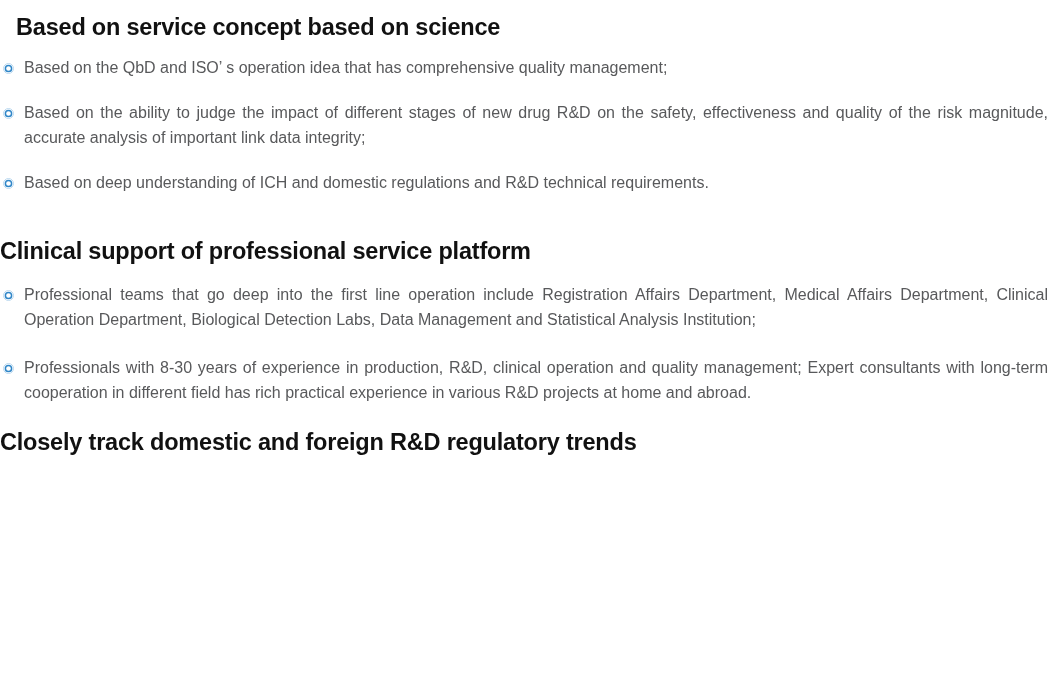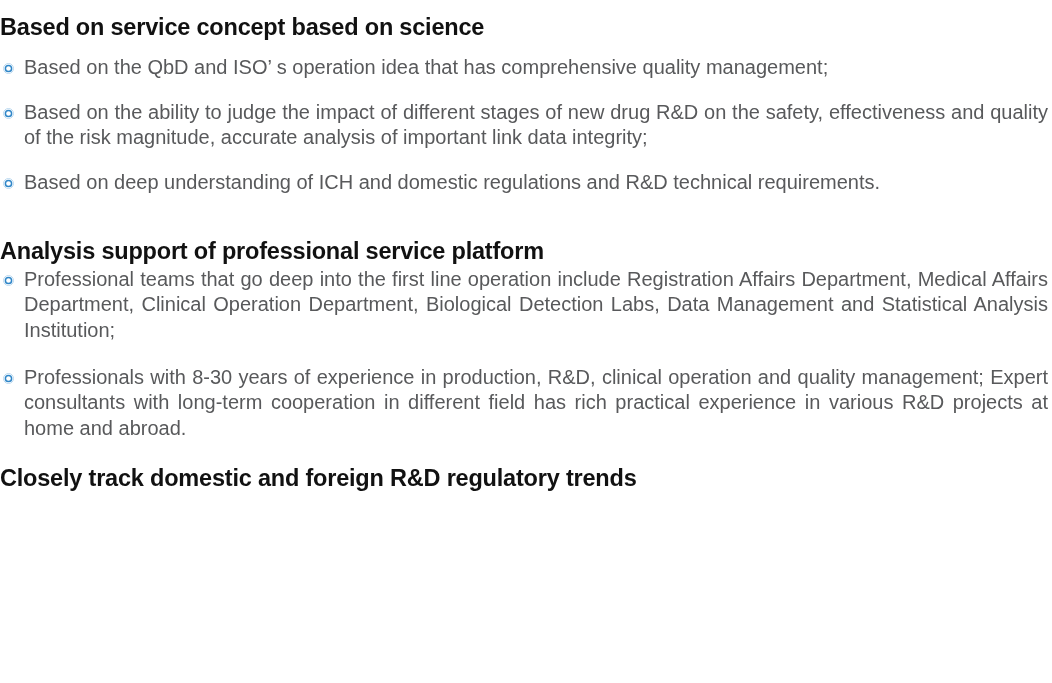--- a/index.html
+++ b/index.html
@@ -37,21 +37,21 @@
     white-space: nowrap;
   }
   .bullet-list {
     list-style: none;
     margin: 0;
     padding: 0;
   }
   .bullet-item {
     position: relative;
     padding-left: 24px;
-    font-size: 20px;
+    font-size: 16px;
     line-height: 25.3px;
     color: #58595b;
     text-align: justify;
     text-justify: inter-word;
     margin: 0;
     hyphens: none;
     padding-right: 4px;
   }
   .bullet-item .marker {
     position: absolute;
@@ -62,27 +62,27 @@
     display: block;
   }
   .bullet-item .marker svg {
     display: block;
   }
   .bullet-text {
     display: block;
   }
 
   
-  #sec-0 .section-heading { margin-top: 16px; }
+  #sec-0 .section-heading { margin-top: 16px; padding-left: 16px; }
   #sec-0 .bullet-list { margin-top: 15px; }
   #sec-0 .bullet-item { margin-bottom: 20px; }
   #sec-0 .bullet-item:last-child { margin-bottom: 0; }
 
   #sec-1 { margin-top: 44px; }
-  #sec-1 .bullet-list { margin-top: 4px; }
+  #sec-1 .bullet-list { margin-top: 19px; }
   #sec-1 .bullet-item { margin-bottom: 22px; }
   #sec-1 .bullet-item:last-child { margin-bottom: 0; }
 
   #sec-2 { margin-top: 26px; }
   #sec-2 .bullet-list { margin-top: 17px; }
   #sec-2 .bullet-item { margin-bottom: 22px; }
   #sec-2 .bullet-item:last-child { margin-bottom: 0; }
 </style>
 </head>
 <body>
@@ -116,21 +116,21 @@
             <circle cx="5.5" cy="5.5" r="5" fill="none" stroke="#bcd9ef" stroke-width="1"></circle>
             <circle cx="5.5" cy="5.5" r="3.1" fill="none" stroke="#2f86c8" stroke-width="1.5"></circle>
           </svg>
         </span>
         <span class="bullet-text">Based on deep understanding of ICH and domestic regulations and R&amp;D technical requirements.</span>
       </li>
     </ul>
   </div>
 
   <div class="section" id="sec-1">
-    <h2 class="section-heading">Analysis support of professional service platform</h2>
+    <h2 class="section-heading">Clinical support of professional service platform</h2>
     <ul class="bullet-list">
       <li class="bullet-item">
         <span class="marker">
           <svg width="11" height="11" viewBox="0 0 11 11" xmlns="http://www.w3.org/2000/svg">
             <circle cx="5.5" cy="5.5" r="5" fill="none" stroke="#bcd9ef" stroke-width="1"></circle>
             <circle cx="5.5" cy="5.5" r="3.1" fill="none" stroke="#2f86c8" stroke-width="1.5"></circle>
           </svg>
         </span>
         <span class="bullet-text">Professional teams that go deep into the first line operation include Registration Affairs Department, Medical Affairs Department, Clinical Operation Department, Biological Detection Labs, Data Management and Statistical Analysis Institution;</span>
       </li>

